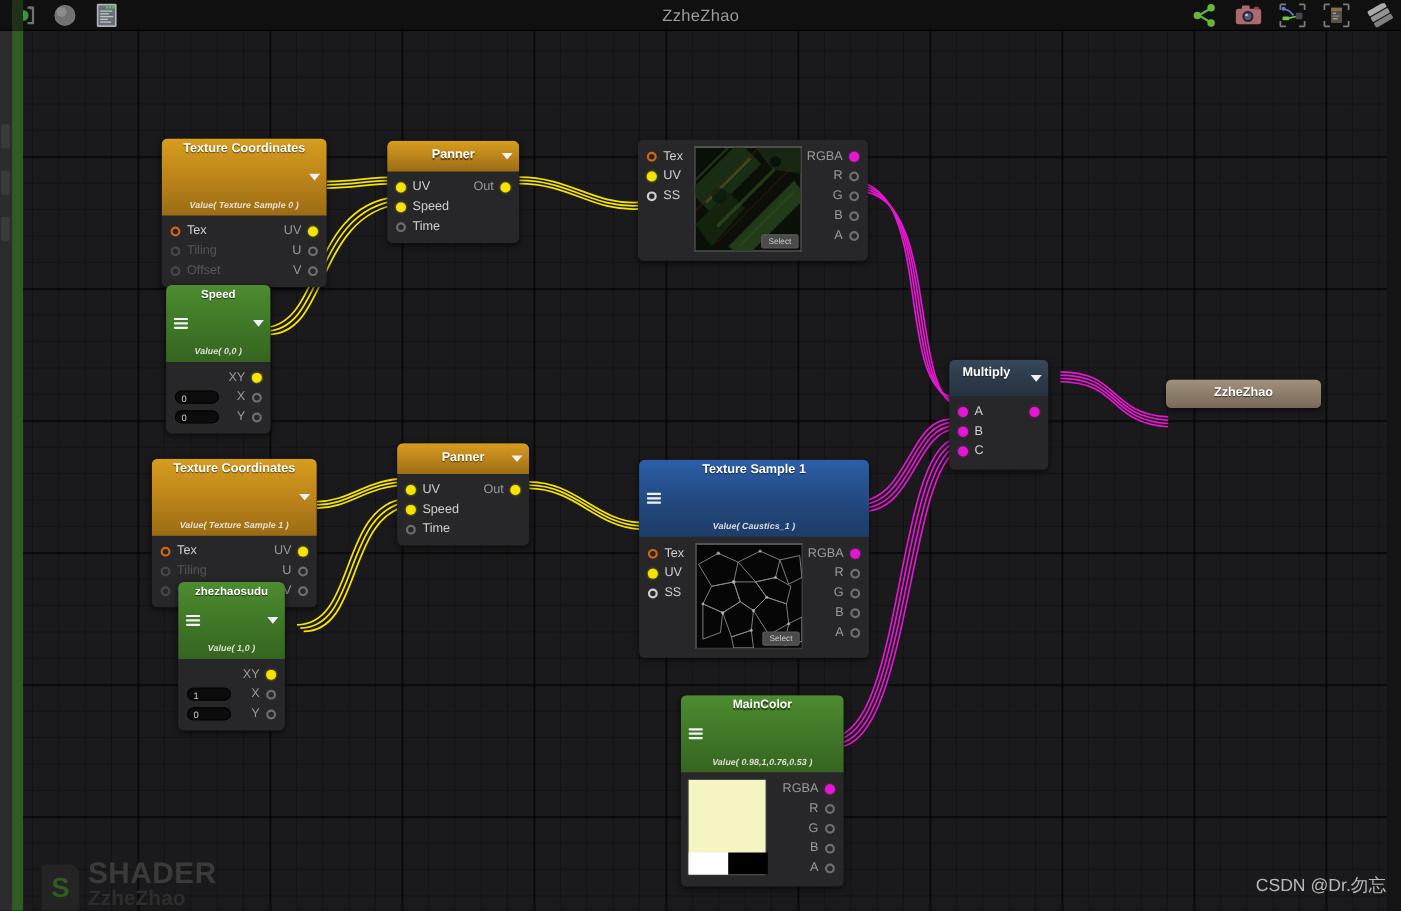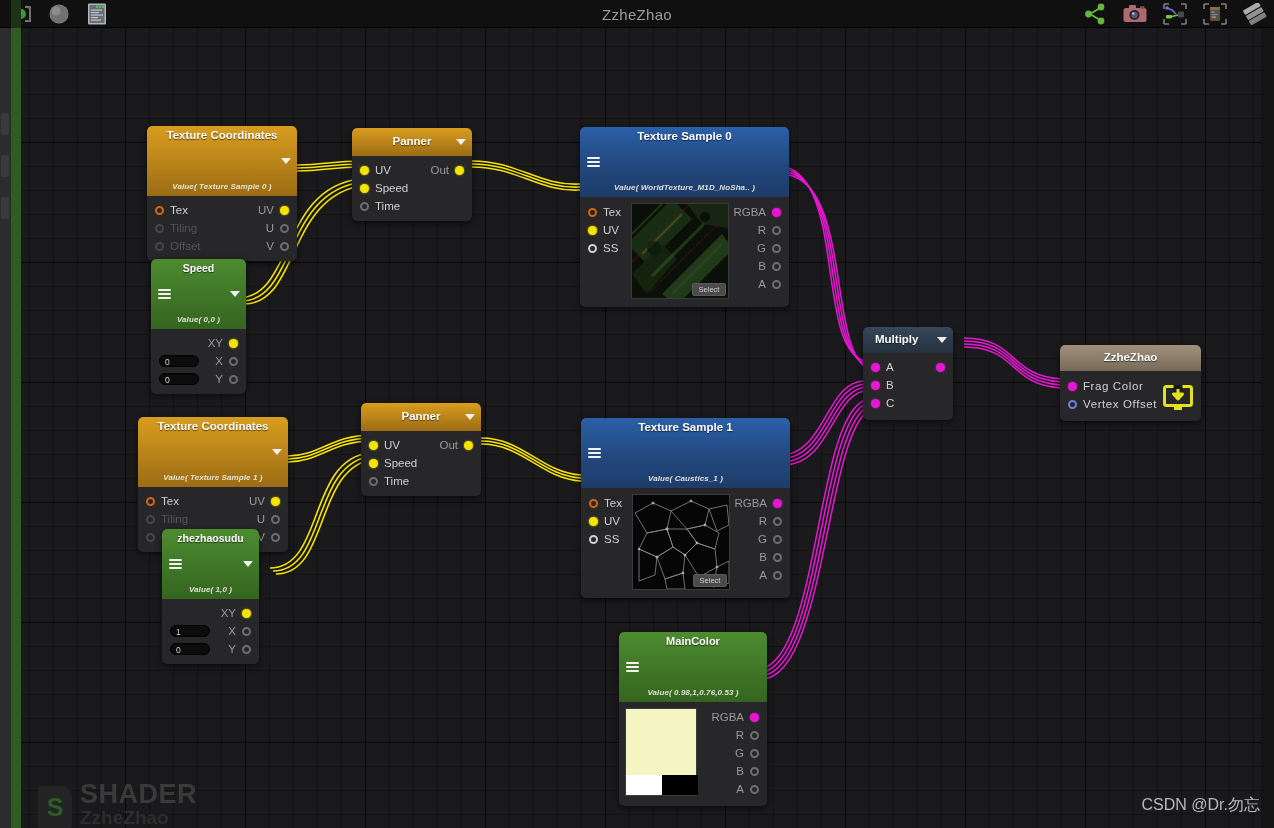--- a/index.html
+++ b/index.html
@@ -408,29 +408,20 @@
           <span class="numfield">0</span>
           <span class="right-g">
               <span class="lbl mid">Y</span>
           <span class="pin o-gray"></span>
             </span>
         </div>
       </div>
     </div>
 
     <div class="node" style="left:572px; top:99px; width:209px;">
-      <div class="nhead blue">
-        <span class="burger">
-            <i></i>
-            <i></i>
-            <i></i>
-          </span>
-        <div class="ttl">Texture Sample 0</div>
-        <div class="sub">Value( WorldTexture_M1D_NoSha.. )</div>
-      </div>
       <div class="nbody" style="display:flex; padding:6px 8px 8px 8px; gap:4px;">
         <div style="width:42px;">
           <div class="row" style="padding:0; justify-content:flex-start;">
             <span class="left-g">
                 <span class="pin o-orange"></span>
             <span class="lbl">Tex</span>
               </span>
           </div>
           <div class="row" style="padding:0; justify-content:flex-start;">
             <span class="left-g">
@@ -752,21 +743,21 @@
             <span class="right-g">
                 <span class="lbl mid">A</span>
             <span class="pin o-gray"></span>
               </span>
           </div>
         </div>
       </div>
     </div>
 
     <div class="node" style="left:855px; top:299px; width:90px;">
-      <div class="nhead slate" style="padding:6px 6px 7px 6px; text-align:left; padding-left:12px;">
+      <div class="nhead slate" style="padding:6px 6px 14px 6px; text-align:left; padding-left:12px;">
         <div class="ttl">Multiply</div>
         <span class="caret"></span>
       </div>
       <div class="nbody" style="padding:5px 0 8px 0;">
         <div class="row">
           <span class="left-g">
               <span class="pin m"></span>
           <span class="lbl">A</span>
             </span>
           <span class="pin m"></span>
@@ -782,42 +773,20 @@
               <span class="pin m"></span>
           <span class="lbl">C</span>
             </span>
         </div>
       </div>
     </div>
 
     <div class="node" style="left:1052px; top:317px; width:141px;">
       <div class="nhead tan" style="padding:6px 6px 7px 6px;">
         <div class="ttl">ZzheZhao</div>
-      </div>
-      <div class="nbody" style="padding:6px 0 8px 0; position:relative;">
-        <div class="row" style="justify-content:flex-start">
-          <span class="left-g">
-              <span class="pin m"></span>
-          <span class="lbl" style="letter-spacing:.6px">Frag Color</span>
-            </span>
-        </div>
-        <div class="row" style="justify-content:flex-start">
-          <span class="left-g">
-              <span class="pin o-blue"></span>
-          <span class="lbl" style="letter-spacing:.6px">Vertex Offset</span>
-            </span>
-        </div>
-        <div style="position:absolute; right:8px; bottom:6px;">
-          <svg width="30" height="26" viewBox="0 0 30 26">
-            <rect x="1.5" y="1.5" width="27" height="19" rx="2" fill="none" stroke="#e2e21c" stroke-width="3"></rect>
-            <rect x="10.5" y="0" width="9" height="9" fill="#1a1a1c"></rect>
-            <path d="M15 4 V12 M10.5 9 L15 14 L19.5 9 Z" stroke="#e2e21c" stroke-width="3" fill="#e2e21c" stroke-linejoin="round"></path>
-            <rect x="11" y="21" width="8" height="4" fill="#e2e21c"></rect>
-          </svg>
-        </div>
       </div>
     </div>
 
     <div id="watermark">
       <div id="wm-logo">S</div>
       <div id="wm-text">
         <div class="wm1">SHADER</div>
         <div class="wm2">ZzheZhao</div>
       </div>
     </div>

